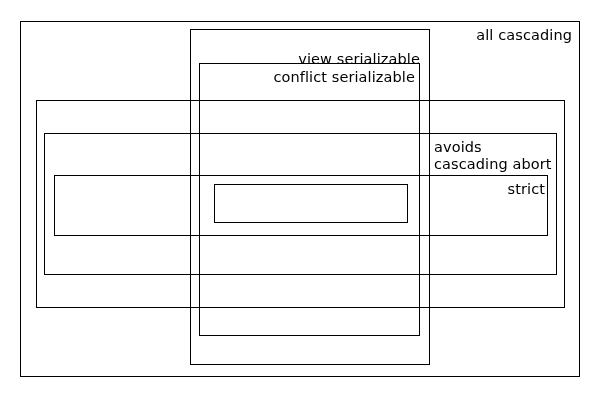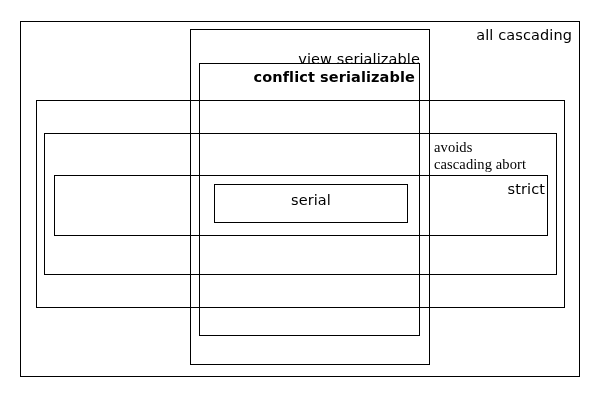--- a/index.html
+++ b/index.html
@@ -23,36 +23,36 @@
   }
   .label {
     position: absolute;
     color: #000000;
     font-size: 14.5px;
     line-height: 17px;
     white-space: pre-line;
     letter-spacing: 0.1px;
   }
   .label.right   { text-align: right; }
-  .label.left    { text-align: left; font-family: Liberation Serif, serif; }
+  .label.left    { text-align: left; }
   .label.center  { text-align: center; }
 
   
   #box-all-schedules        { left: 20px;  top: 21px;  width: 560px; height: 356px; }
   #box-view-serializable    { left: 190px; top: 29px;  width: 240px; height: 336px; }
   #box-conflict-serializable{ left: 199px; top: 63px;  width: 221px; height: 273px; }
   #box-recoverable          { left: 36px;  top: 100px; width: 529px; height: 208px; }
   #box-avoids-cascading     { left: 44px;  top: 133px; width: 513px; height: 142px; }
   #box-strict               { left: 54px;  top: 175px; width: 494px; height: 61px;  }
   #box-serial               { left: 214px; top: 184px; width: 194px; height: 39px;  }
 
   
   #label-all-schedules        { right: 28px; top: 27px;  width: 200px; }
   #label-view-serializable    { right: 180px; top: 35px; width: 230px; margin-top: 16px; }
-  #label-conflict-serializable{ right: 185px; top: 69px; width: 240px; font-weight: bold; }
+  #label-conflict-serializable{ right: 185px; top: 69px; width: 240px; }
   #label-recoverable          { right: 43px; top: 106px; width: 200px; }
   #label-avoids-cascading     { left: 434px; top: 139px; width: 130px; }
   #label-strict               { right: 55px; top: 181px; width: 150px; }
   #label-serial               { left: 214px; top: 192px; width: 194px; }
 </style>
 </head>
 <body>
 
 <div id="diagram-canvas">
 
@@ -69,15 +69,14 @@
   <div class="label right" id="label-view-serializable">view serializable</div>
 
   <div class="label right" id="label-conflict-serializable">conflict serializable</div>
 
 
   <div class="label left" id="label-avoids-cascading">avoids
 cascading abort</div>
 
   <div class="label right" id="label-strict">strict</div>
 
-  <div class="label center" id="label-serial">serial</div>
 
 </div>
 
 </body></html>

